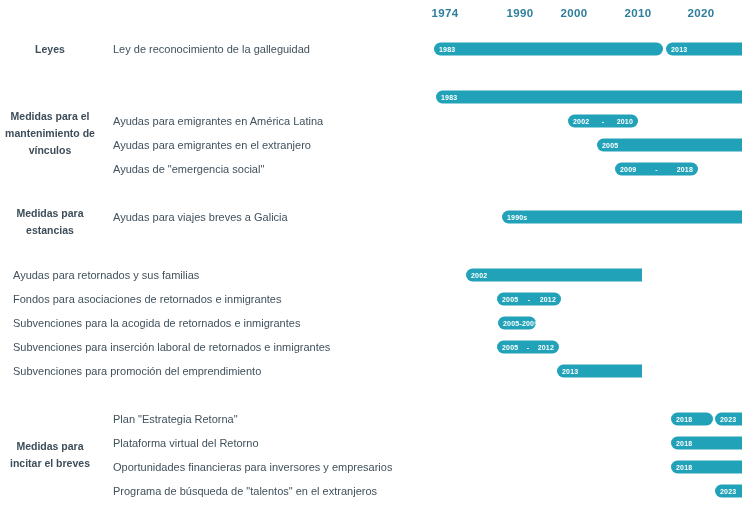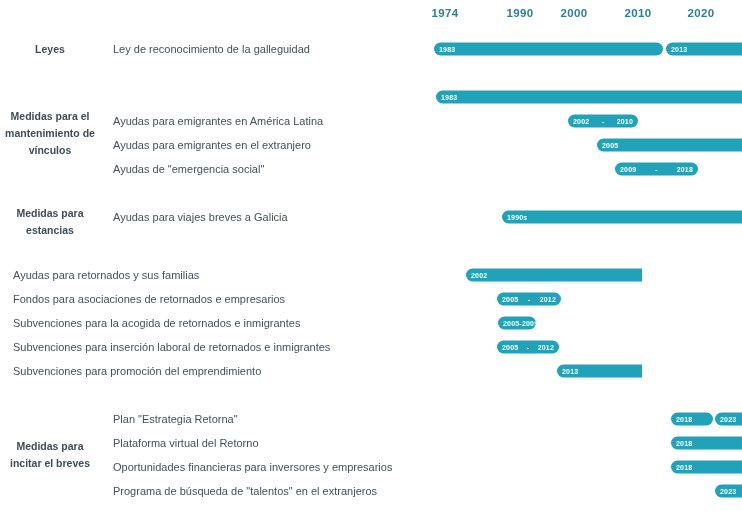--- a/index.html
+++ b/index.html
@@ -160,21 +160,21 @@
         <div class="rows">
           <div class="row">
             <span class="row-label">Ayudas para retornados y sus familias</span>
             <div class="timeline">
               <div class="bar ongoing" style="left: 132px; width: 176px;">
                 <span>2002</span>
               </div>
             </div>
           </div>
           <div class="row">
-            <span class="row-label">Fondos para asociaciones de retornados e empresarios</span>
+            <span class="row-label">Fondos para asociaciones de retornados e inmigrantes</span>
             <div class="timeline">
               <div class="bar range" style="left: 163px; width: 64px;">
                 <span>2005</span>
                 <span>-</span>
                 <span>2012</span>
               </div>
             </div>
           </div>
           <div class="row">
             <span class="row-label">Subvenciones para la acogida de retornados e inmigrantes</span>

